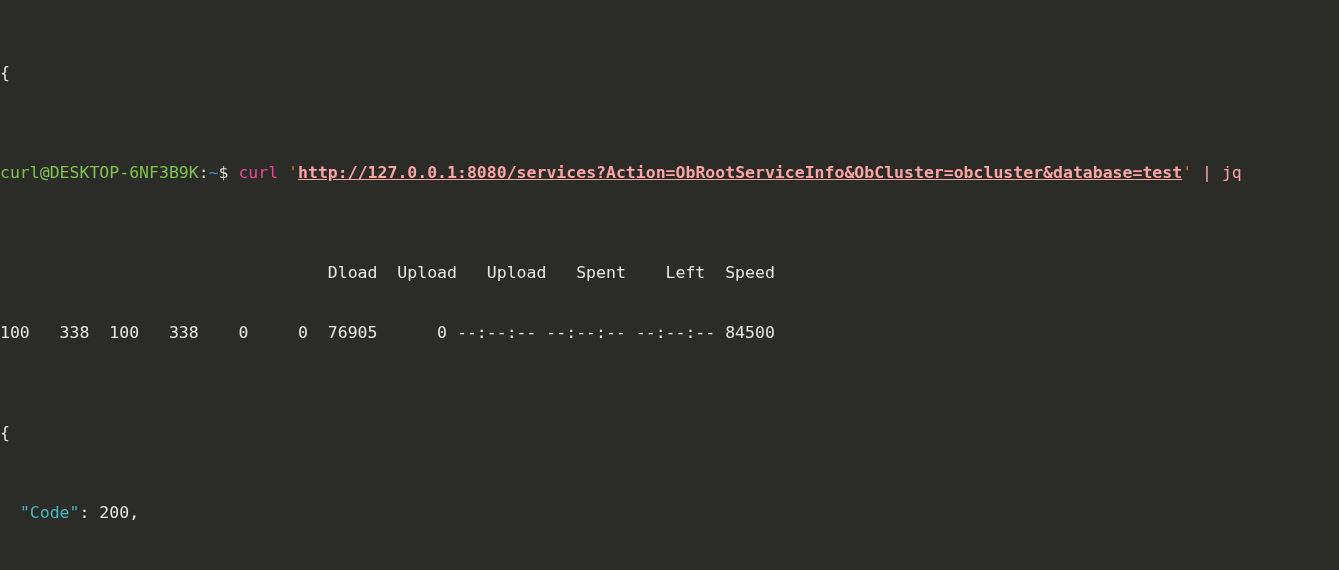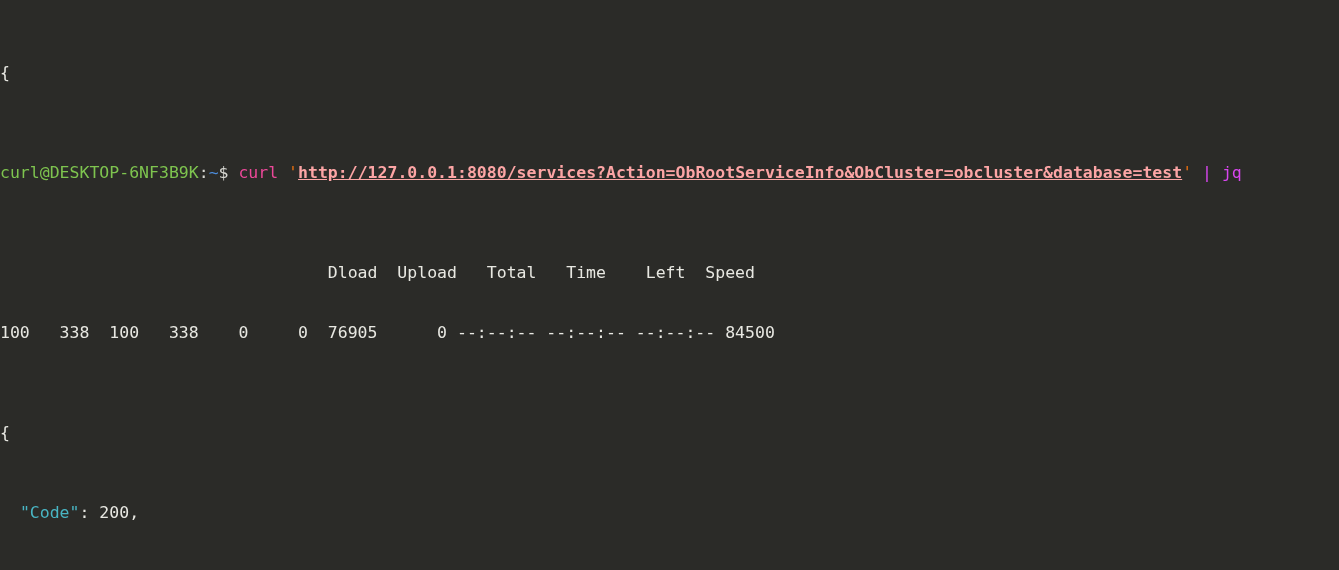--- a/index.html
+++ b/index.html
@@ -32,40 +32,40 @@
     font-variant-ligatures: none;
   }
   
   .user   { color: #7ec44f; font-weight: normal; }
   .colon  { color: #d6d6d0; }
   .path   { color: #4c8ddc; }
   .dollar { color: #d6d6d0; }
   .cmd    { color: #ec4899; }
   .quote  { color: #e06c10; }
   .url    { color: #fca5a5; text-decoration: underline; font-weight: bold; }
-  .pipe   { color: #d946ef; }
+  .pipe   { color: #fca5a5; }
   .plain  { color: #e8e8e2; }
   .key    { color: #49b6c4; }
   .num    { color: #e8e8e2; }
   .punc   { color: #e8e8e2; }
 </style>
 </head>
 <body>
 
 <div id="terminal">
   <div class="screen">
 
     
     <div class="line"><span class="punc">{</span></div>
 
     
     <div class="line"><span class="user">curl@DESKTOP-6NF3B9K</span><span class="colon">:</span><span class="path">~</span><span class="dollar">$</span><span class="cmd"> curl </span><span class="quote">'</span><span class="url">http://127.0.0.1:8080/services?Action=ObRootServiceInfo&amp;ObCluster=obcluster&amp;database=test</span><span class="quote">'</span><span class="pipe"> | jq</span></div>
 
     
-    <div class="line"><span class="plain">                                 Dload  Upload   Total   Time    Left  Speed</span></div>
+    <div class="line"><span class="plain">                                 Dload  Upload   Upload   Spent    Left  Speed</span></div>
     <div class="line"><span class="plain">100   338  100   338    0     0  76905      0 --:--:-- --:--:-- --:--:-- 84500</span></div>
 
     
     <div class="line"><span class="punc">{</span></div>
 
     <div class="line"><span class="punc">  </span><span class="key">"Code"</span><span class="punc">: </span><span class="num">200</span><span class="punc">,</span></div>
 
     
 
     

